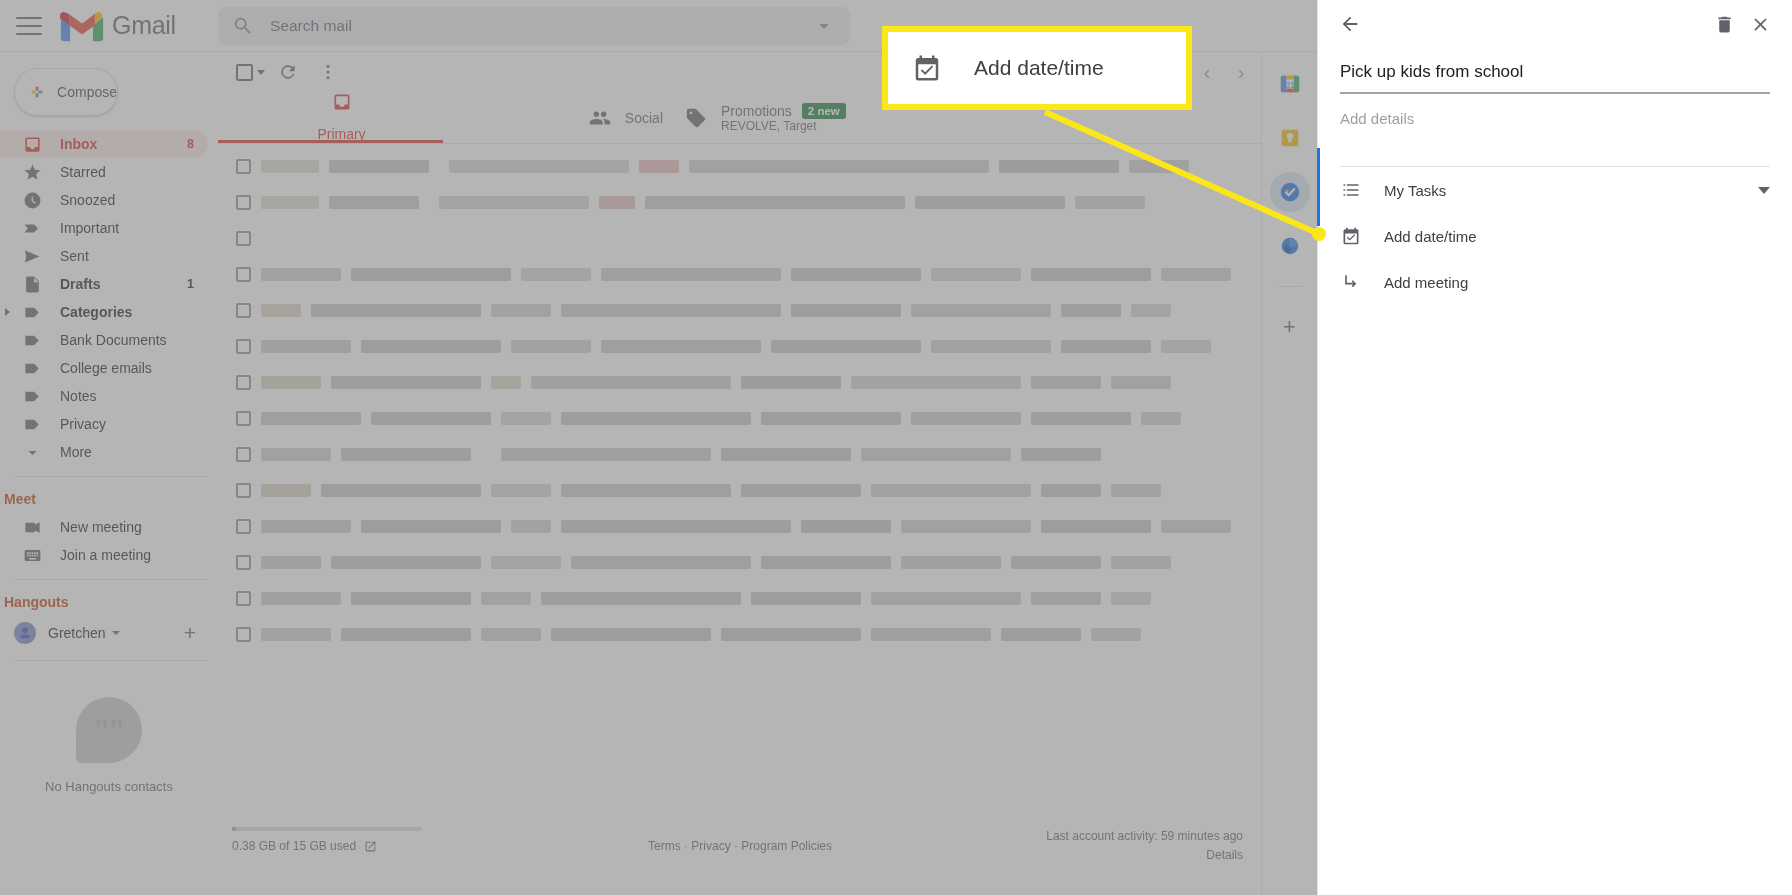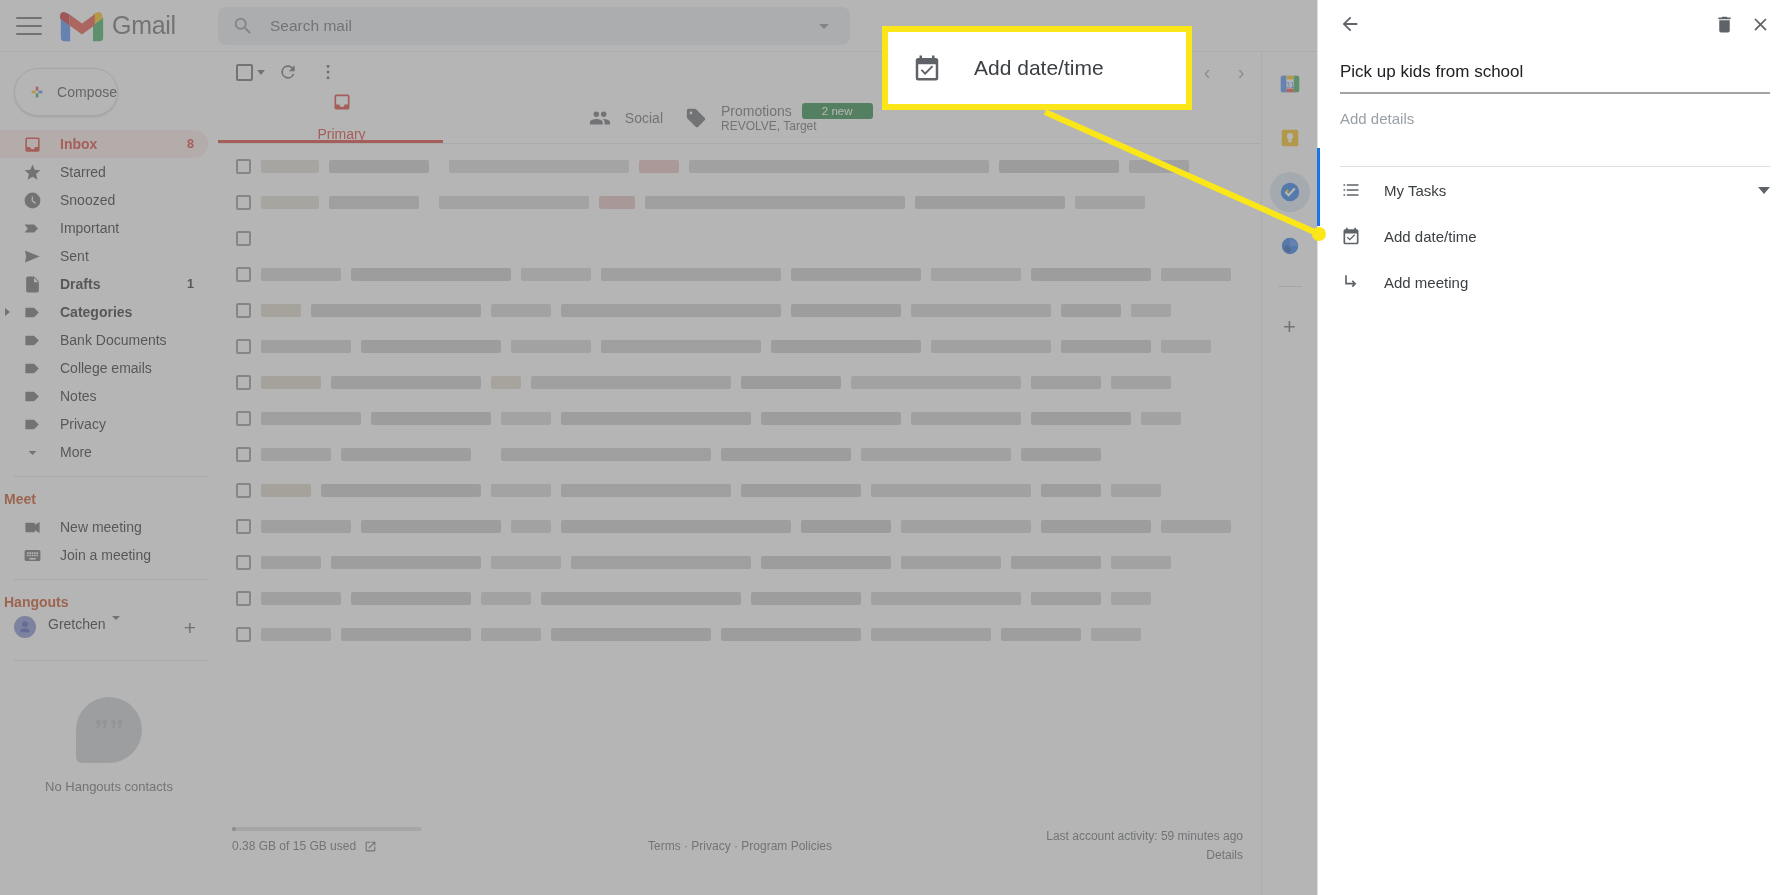--- a/index.html
+++ b/index.html
@@ -74,21 +74,21 @@
   .navitem.active { background: #fce8e6; color: #d93025; font-weight: bold; }
   .navitem.bold { font-weight: bold; }
   .navcount { position: absolute; right: 14px; font-size: 12.5px; font-weight: bold; }
   .navitem.active .navcount { color: #d93025; }
   .caret-left { position:absolute; left: 5px; width:0;height:0;
     border-left:5px solid #5f6368; border-top:4px solid transparent;
     border-bottom:4px solid transparent; }
   .sec-divider { height:1px; background:#e0e0e0; margin: 10px 10px 0 14px; }
   .sec-title { font-size: 14px; color: #c2410c; font-weight: bold;
     padding: 14px 0 6px 4px; }
-  .hangouts-row { display:flex; height:34px; padding-left:14px;
+  .hangouts-row { display:flex; align-items:center; height:34px; padding-left:14px;
     font-size:14px; color:#202124; }
   .hang-avatar { width:22px;height:22px;border-radius:50%;background:#7986cb;
     margin-right:12px; display:flex;align-items:center;justify-content:center; }
   .hang-caret { margin-left:6px; width:0;height:0;border-top:4px solid #5f6368;
     border-left:4px solid transparent;border-right:4px solid transparent; }
   .hang-plus { margin-left:auto; margin-right:22px; font-size:21px; color:#5f6368; }
   .hang-empty { text-align:center; margin-top:36px; }
   .hang-bubble { width:66px;height:66px;margin:0 auto 16px;background:#c6c9cc;
     border-radius:50% 50% 50% 6px; display:flex;align-items:center;
     justify-content:center; color:#b0b3b6; font-size:30px; font-weight:bold;}
@@ -109,22 +109,22 @@
     color:#9aa0a6; font-size:20px; cursor:pointer; }
 
   .tabs { display: flex; height: 52px; border-bottom: 1px solid #e4e6e8; }
   .tab { display: flex; align-items: center; gap: 14px; padding-left: 22px;
     position: relative; cursor: pointer; font-size: 14px; color: #5f6368; }
   .tab.sel { color: #d93025; }
   .tab.sel::after { content:''; position:absolute; left:0; bottom:0;
     width: 100%; height: 3px; background: #d93025; }
   .tab1 { width: 225px; flex-direction: column; } .tab2 { width: 220px; justify-content: flex-end; } .tab3 { width: 380px; }
   .tab-sub { font-size: 12px; color: #5f6368; }
-  .badge-new { background: #188038; color: #fff; font-size: 11.5px; font-weight: normal;
-    padding: 2px 20px; border-radius: 3px; margin-left: 10px; }
+  .badge-new { background: #188038; color: #fff; font-size: 11.5px; font-weight: bold;
+    padding: 2px 6px; border-radius: 3px; margin-left: 10px; }
 
   
   .rows { padding-top: 4px; }
   .row { display: flex; align-items: center; height: 36px; padding-left: 18px; }
   .row-check { width: 15px; height: 15px; border: 2px solid #8a8f94; border-radius: 2px;
     flex-shrink: 0; }
   .blur-cell { height: 13px; border-radius: 2px; margin-left: 10px; }
 
   .mailfooter { position: absolute; bottom: 0; left: 0; width: 1055px; height: 84px;
     font-size: 12px; color: #5f6368; }

